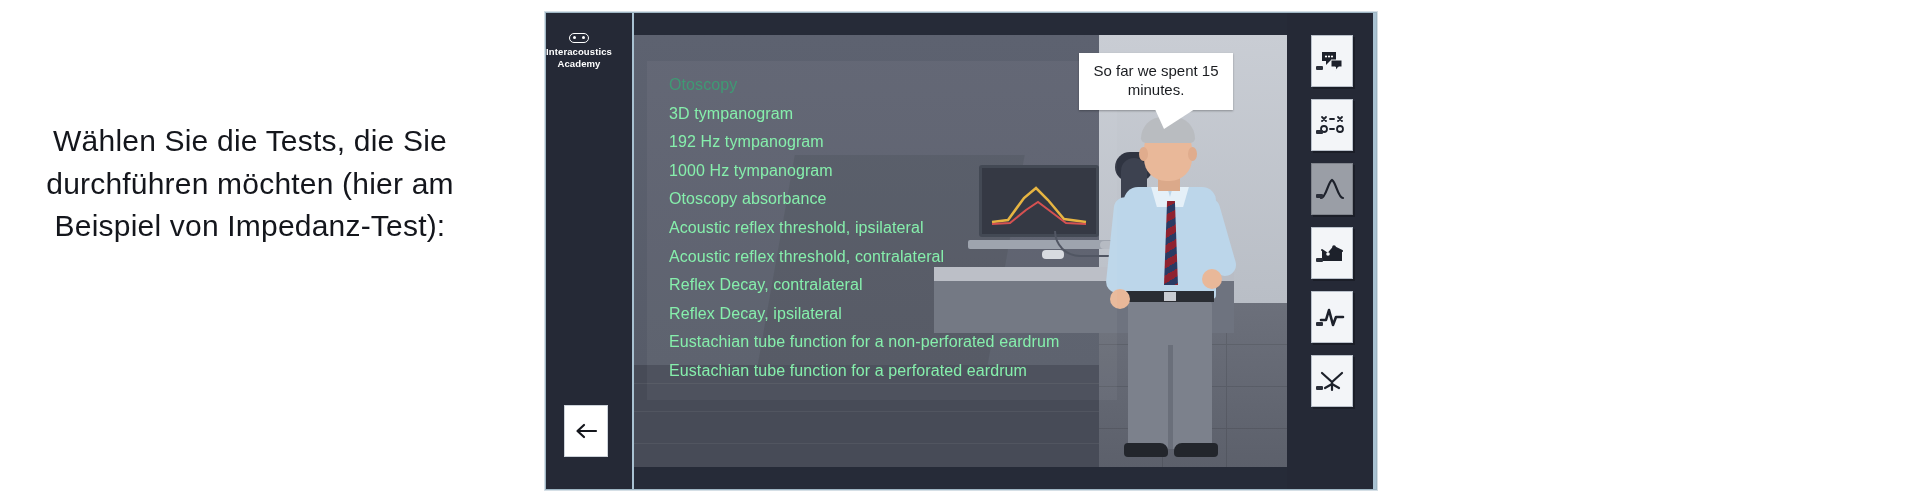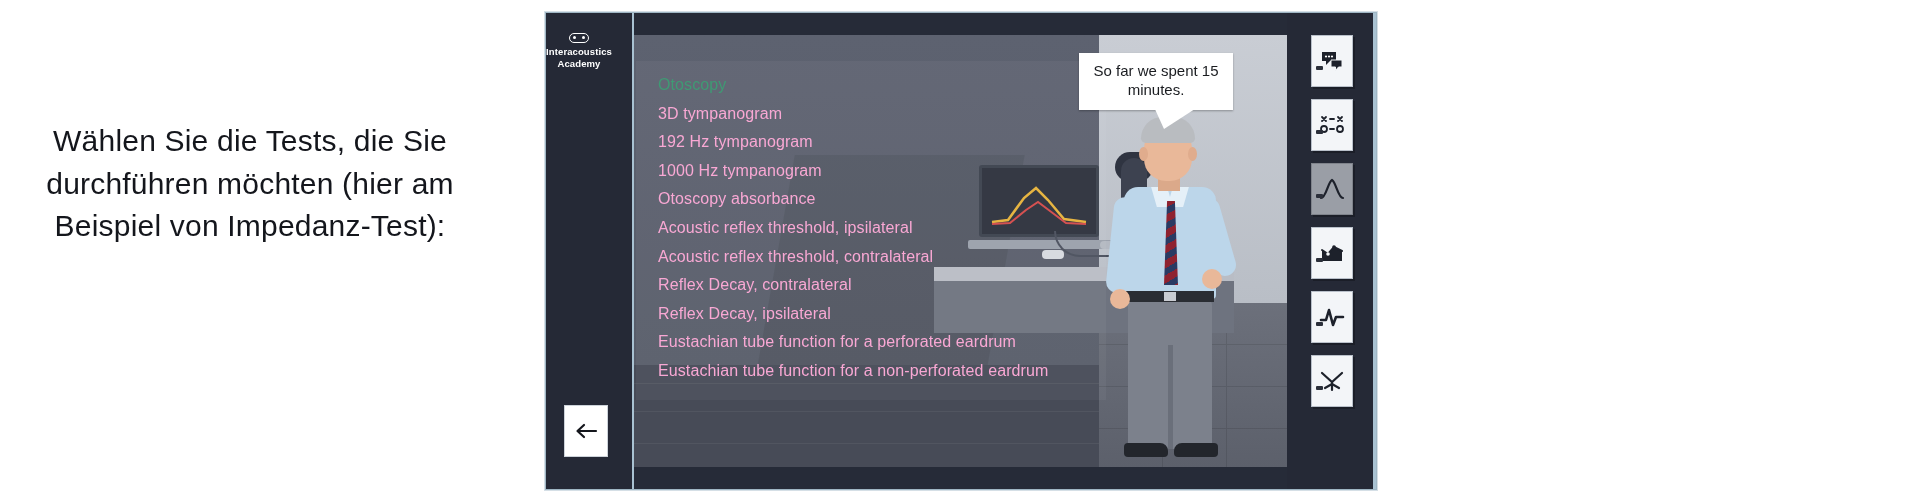--- a/index.html
+++ b/index.html
@@ -156,28 +156,28 @@
   #ch-leg-gap { position: absolute; left: 66px; top: 236px; width: 5px; height: 104px; background: #6a6f7a; }
   #ch-shoe-l { position: absolute; left: 22px; top: 334px; width: 44px; height: 14px; background: #23262c; border-radius: 4px 8px 4px 4px; }
   #ch-shoe-r { position: absolute; left: 72px; top: 334px; width: 44px; height: 14px; background: #23262c; border-radius: 8px 4px 4px 4px; }
   #ch-arm-l { position: absolute; left: 8px; top: 88px; width: 22px; height: 96px; background: #bcd6ea; border-radius: 11px; transform: rotate(6deg); }
   #ch-arm-r { position: absolute; left: 104px; top: 88px; width: 22px; height: 80px; background: #bcd6ea; border-radius: 11px; transform: rotate(-16deg); }
   #ch-hand-l { position: absolute; left: 8px; top: 180px; width: 20px; height: 20px; background: #e9b899; border-radius: 50%; }
   #ch-hand-r { position: absolute; left: 100px; top: 160px; width: 20px; height: 20px; background: #e9b899; border-radius: 50%; }
 
   
   #test-list {
-    position: absolute; left: 2px; top: 26px;
+    position: absolute; left: 13px; top: 26px;
     width: 470px;
     padding: 10px 0 14px 22px;
     background: rgba(255,255,255,0.045);
     z-index: 4;
   }
   .test-item {
-    color: #f9a8d4;
+    color: #86efac;
     font-size: 16px;
     line-height: 28.6px;
     white-space: nowrap;
     letter-spacing: 0.1px;
     cursor: pointer;
   }
   .test-item.selected { color: #3f9a74; }
 
   
   #bubble {
@@ -327,22 +327,22 @@
       <div id="test-list">
         <div class="test-item selected">Otoscopy</div>
         <div class="test-item">3D tympanogram</div>
         <div class="test-item">192 Hz tympanogram</div>
         <div class="test-item">1000 Hz tympanogram</div>
         <div class="test-item">Otoscopy absorbance</div>
         <div class="test-item">Acoustic reflex threshold, ipsilateral</div>
         <div class="test-item">Acoustic reflex threshold, contralateral</div>
         <div class="test-item">Reflex Decay, contralateral</div>
         <div class="test-item">Reflex Decay, ipsilateral</div>
+        <div class="test-item">Eustachian tube function for a non-perforated eardrum</div>
         <div class="test-item">Eustachian tube function for a perforated eardrum</div>
-        <div class="test-item">Eustachian tube function for a non-perforated eardrum</div>
       </div>
     </div>
 
     <div id="slide-rail">
       <div id="logo">
         <span class="mark"></span>
         <span>Interacoustics</span><br>
         <span>Academy</span>
       </div>
     </div>

